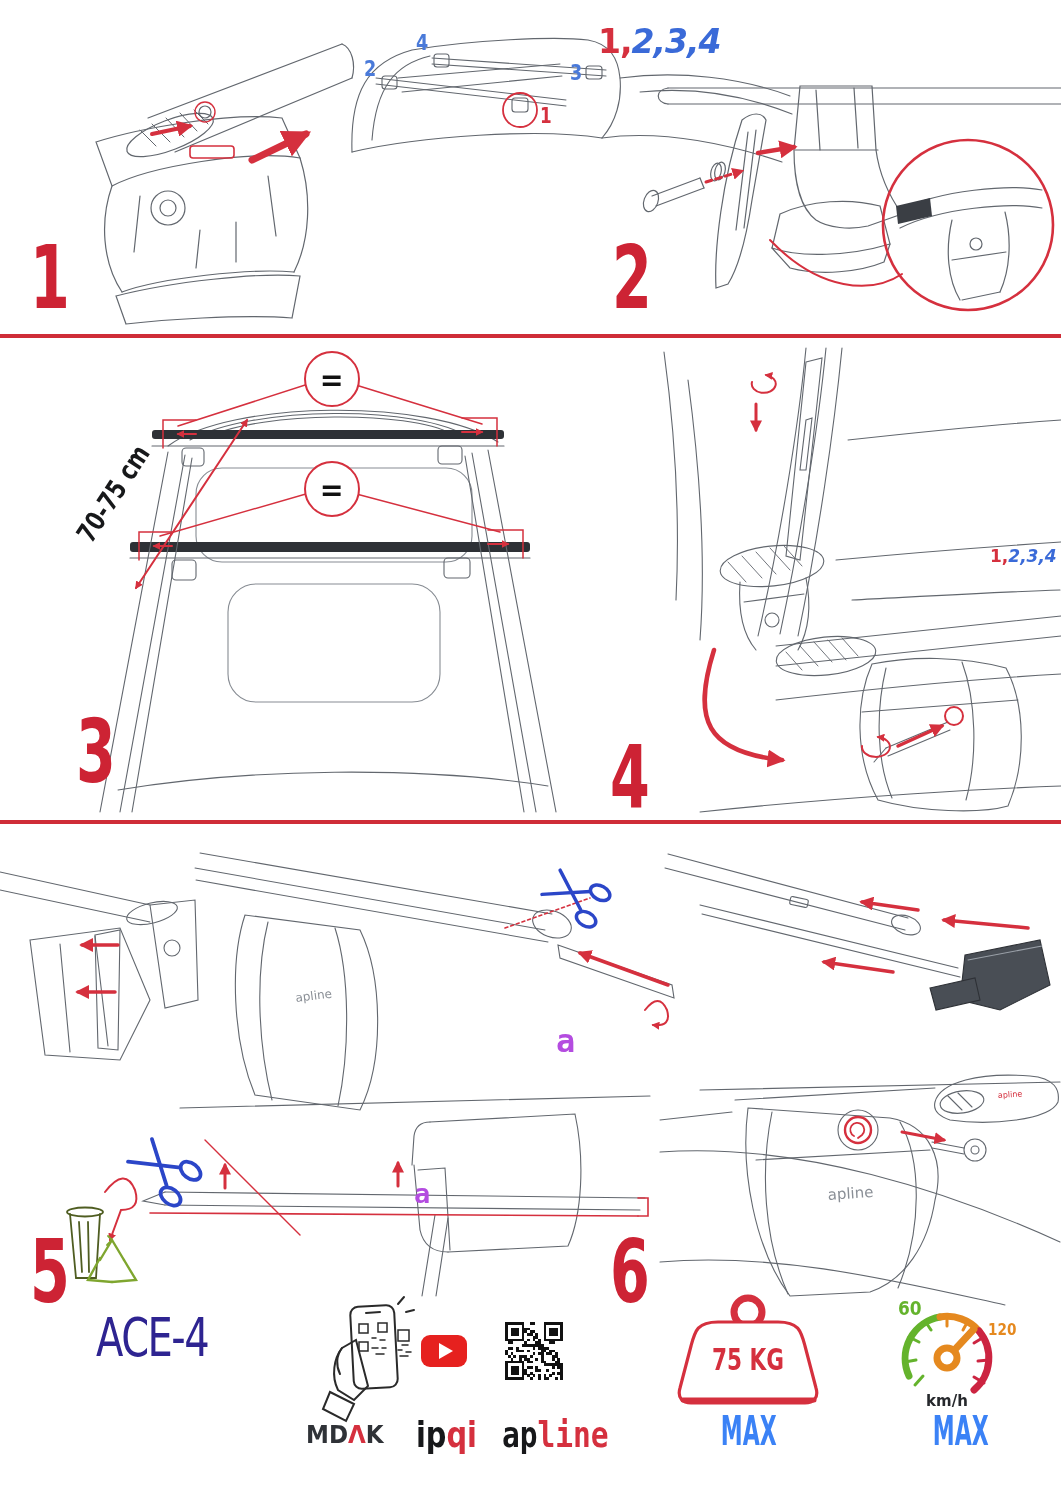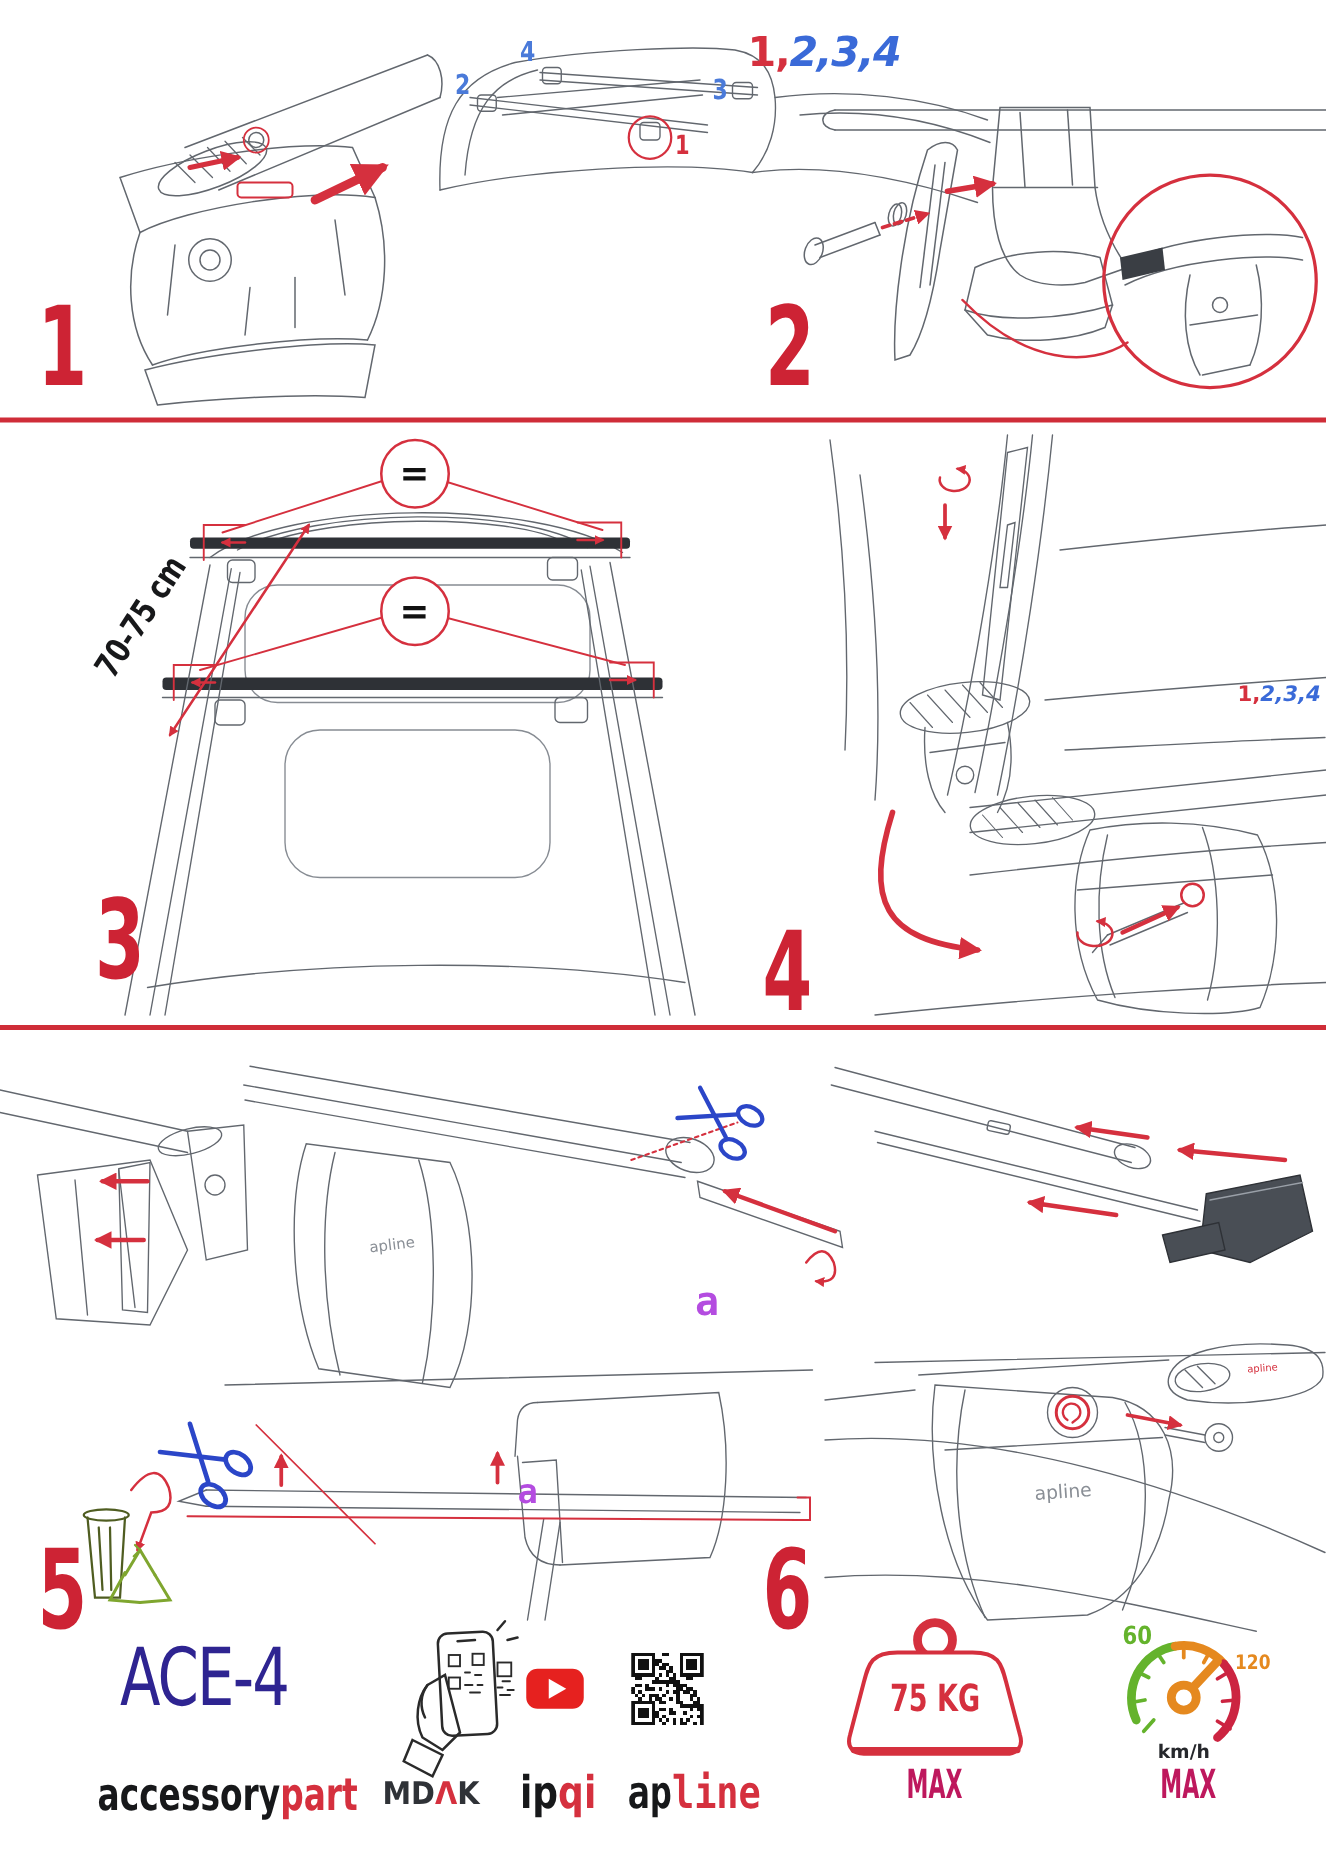--- a/index.html
+++ b/index.html
@@ -18,21 +18,21 @@
   .carlabel{font-size:22px;color:#4a7ad9;}
   .eqcircle{width:52px;height:52px;border:2px solid #d5303e;border-radius:50%;background:#fff;
             display:flex;align-items:center;justify-content:center;z-index:3;}
   .eqcircle span{font-size:30px;font-weight:bold;color:#111;transform:scaleX(.95);}
   .alabel{font-family:"DejaVu Sans Mono",monospace;font-weight:bold;color:#b44ce0;}
   .yt{width:46px;height:32px;background:#e6211f;border-radius:9px;display:flex;
       align-items:center;justify-content:center;}
   .yt i{display:block;width:0;height:0;border-left:14px solid #fff;
         border-top:8px solid transparent;border-bottom:8px solid transparent;margin-left:4px;}
   .brand-black{color:#17181a;} .brand-red{color:#d5303e;}
-  .maxtxt{font-size:32px;color:#be185d;}
+  .maxtxt{font-size:40px;color:#3b82f6;}
 </style>
 </head>
 <body>
 
 <div class="page">
 
   <svg class="art" width="1061" height="1500" viewBox="0 0 1061 1500">
     <defs>
       <marker id="ar" viewBox="0 0 10 10" refX="8" refY="5" markerWidth="4" markerHeight="4" orient="auto-start-reverse">
           <path d="M0,0 L10,5 L0,10 z" fill="#d5303e"></path>
@@ -404,21 +404,21 @@
     </div>
   <div class="abs ovl eqcircle" style="left:304px;top:461px">
       <span>=</span>
     </div>
 
   <div class="abs ovl" style="left:38px;top:478px;width:150px;text-align:center;font-size:27px;color:#17181a;transform:rotate(-57deg)"><span class="cond ctr" style="--sx:.78">70-75 cm</span></div>
 
   <div class="abs ovl alabel" style="left:556px;top:1022px;font-size:32px"><span>a</span></div>
   <div class="abs ovl alabel" style="left:414px;top:1178px;font-size:27px"><span>a</span></div>
 
-  <div class="abs ovl" style="left:96px;top:1306px;font-size:64px;color:#2e2491;letter-spacing:-2px"><span class="cond" style="--sx:.74;font-weight:normal">ACE-4</span></div>
+  <div class="abs ovl" style="left:96px;top:1306px;font-size:54px;color:#2e2491;letter-spacing:-2px"><span class="cond" style="--sx:.74;font-weight:normal">ACE-4</span></div>
 
   <div class="abs ovl yt" style="left:421px;top:1335px">
       <i></i>
     </div>
 
   <svg class="abs ovl" style="left:505px;top:1322px" width="58" height="58" viewBox="0 0 21 21">
     <g id="qr-modules" fill="#111111" shape-rendering="crispEdges">
         <rect x="0" y="0" width="1.02" height="1.02"></rect>
         <rect x="1" y="0" width="1.02" height="1.02"></rect>
         <rect x="2" y="0" width="1.02" height="1.02"></rect>
@@ -627,21 +627,20 @@
         <rect x="6" y="20" width="1.02" height="1.02"></rect>
         <rect x="9" y="20" width="1.02" height="1.02"></rect>
         <rect x="12" y="20" width="1.02" height="1.02"></rect>
         <rect x="14" y="20" width="1.02" height="1.02"></rect>
         <rect x="15" y="20" width="1.02" height="1.02"></rect>
         <rect x="18" y="20" width="1.02" height="1.02"></rect>
         <rect x="20" y="20" width="1.02" height="1.02"></rect>
       </g>
   </svg>
 
-  <div class="abs ovl" style="left:78px;top:1416px;font-size:36px"><span class="cond" style="--sx:.73"><span class="brand-black">accessory</span><span class="brand-red">part</span></span></div>
 
   <div class="abs ovl" style="left:306px;top:1420px;font-size:25px;color:#2f3237"><span class="cond" style="--sx:.92"><span>MD</span><span class="brand-red">Λ</span><span>K</span></span></div>
 
   <div class="abs ovl" style="left:416px;top:1414px;font-size:36px"><span class="cond" style="--sx:.8"><span class="brand-black">ip</span><span class="brand-red">qi</span></span></div>
 
   <div class="abs ovl" style="left:502px;top:1414px;font-size:36px;font-family:'DejaVu Sans Mono',monospace"><span class="cond" style="--sx:.82"><span class="brand-black">ap</span><span class="brand-red">line</span></span></div>
 
   <div class="abs ovl" style="left:698px;top:1342px;width:100px;text-align:right;font-size:30px;color:#d5303e"><span class="cond ctr" style="--sx:.72">75 KG</span></div>
   <div class="abs ovl maxtxt" style="left:698px;top:1408px;width:100px;text-align:center"><span class="cond ctr" style="--sx:.55">MAX</span></div>
 

